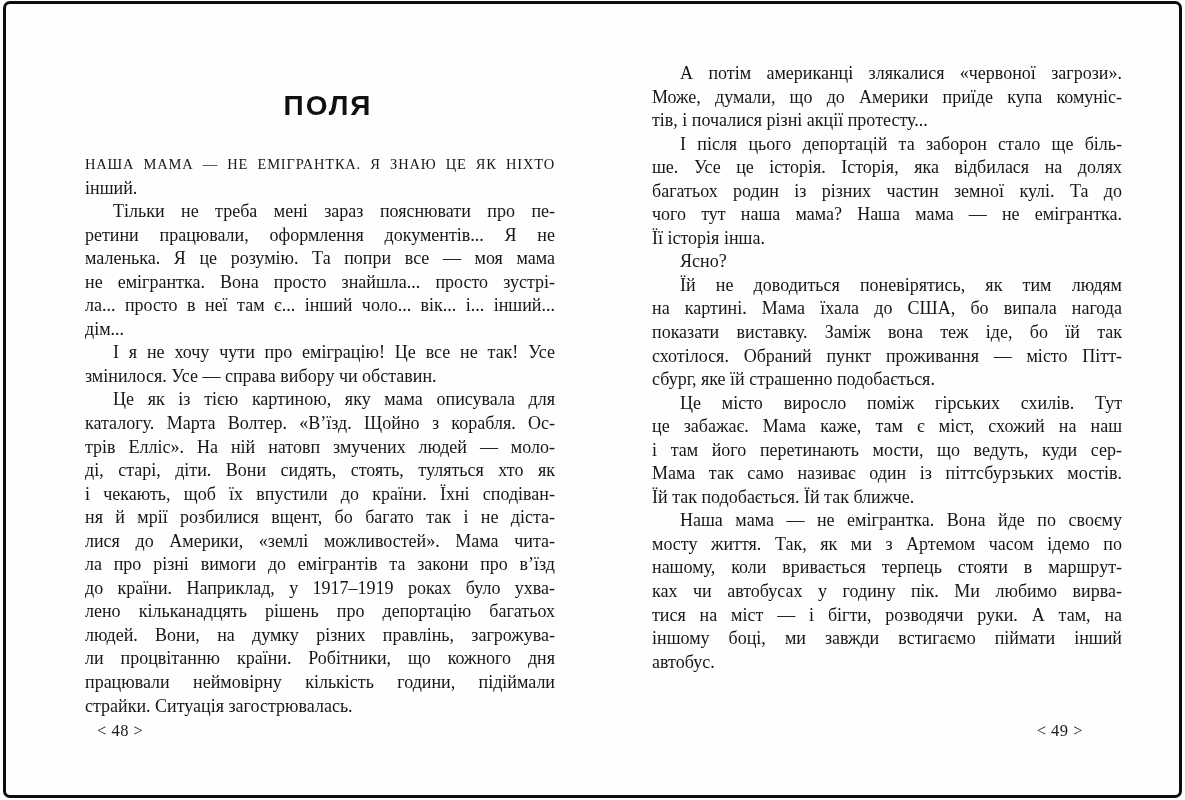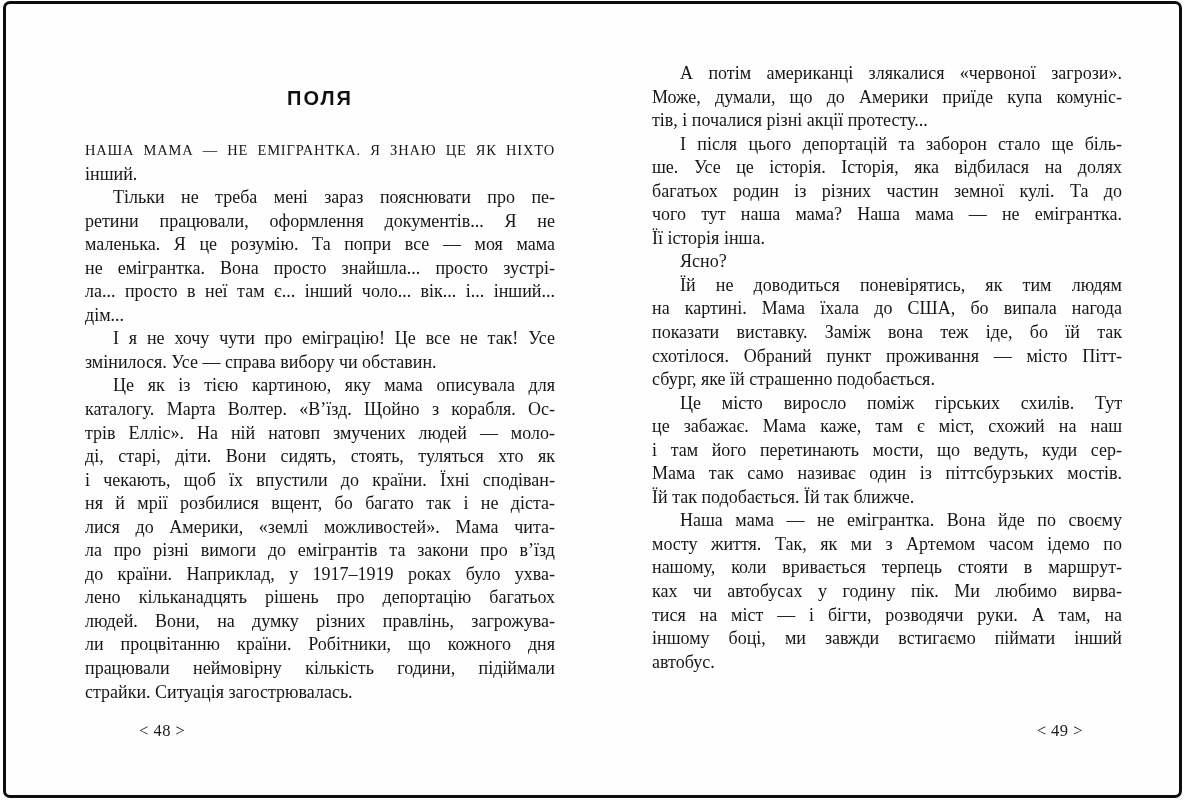--- a/index.html
+++ b/index.html
@@ -34,25 +34,25 @@
     height: 800px;
   }
   .page-left  { left: 85px;  width: 470px; }
   .page-right { left: 652px; width: 470px; }
 
   .chapter-title {
     position: absolute;
     top: 86px;
     left: 0;
     width: 100%;
-    margin: 0;
+    margin: 8px;
     text-align: center;
     font-family: "Liberation Sans", sans-serif;
     font-weight: 700;
-    font-size: 20px;
+    font-size: 28px;
     line-height: 24px;
     letter-spacing: 2px;
     color: #101010;
   }
 
   .textblock {
     position: absolute;
     left: 0;
     right: 0;
   }
@@ -66,30 +66,30 @@
     text-align-last: justify;
     white-space: normal;
     color: #161616;
   }
   .line.end { text-align-last: left; }
   .line.ind { text-indent: 28px; }
   .line.caps {
     font-size: 14.5px;
     letter-spacing: 0.8px;
     font-variant: normal;
+    margin-top: 14px;
   }
 
   .pagenum {
     position: absolute;
     top: 720px;
     font-size: 16.5px;
     line-height: 22px;
     color: #1a1a1a;
     letter-spacing: 0.5px;
-    margin-left: 42px;
   }
   .pagenum-left  { left: 12px; }
   .pagenum-right { right: 39px; }
 </style>
 </head>
 <body>
 
 <div class="screen">
   <div class="frame"></div>
 

